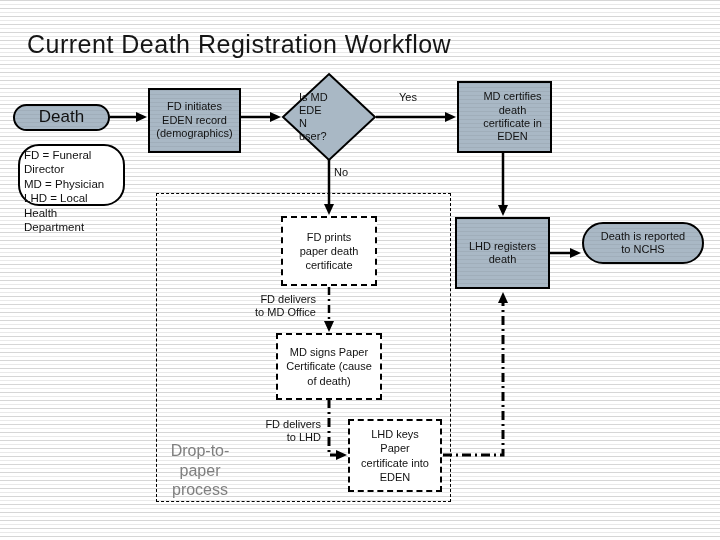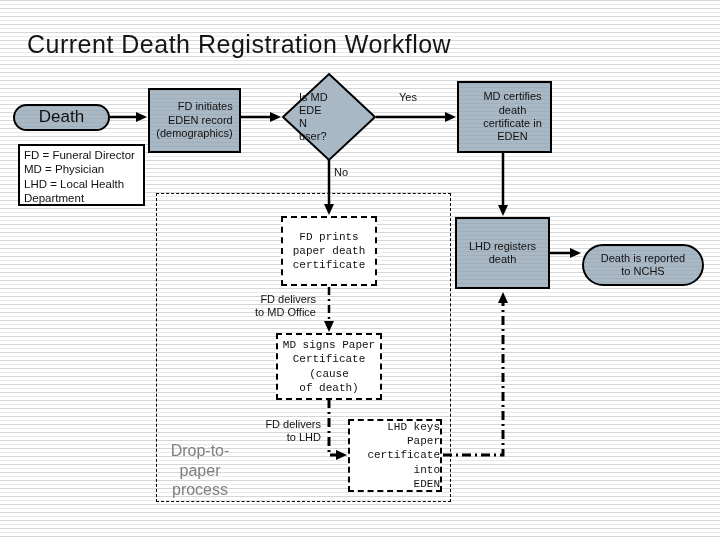--- a/index.html
+++ b/index.html
@@ -22,21 +22,21 @@
     background-image:repeating-linear-gradient(180deg,rgba(0,0,0,.055) 0,rgba(0,0,0,.055) 1px,transparent 1px,transparent 4px);
     border:2px solid #000;
     display:flex;align-items:center;justify-content:center;text-align:center;
     font-size:11px;line-height:1.22;
   }
   .oval{border-radius:14px;}
   .bigoval{border-radius:22px;}
   .dashbox{
     background:#fff;border:2px dashed #000;
     display:flex;align-items:center;justify-content:center;text-align:center;
-    font-size:11px;line-height:1.28;font-family:Liberation Mono, monospace;
+    font-size:11px;line-height:1.28;
   }
   .outer-region{border:1.5px dashed #000;background:transparent;}
   .legend{
     background:#fff;border:2px solid #000;
     font-size:11.5px;line-height:1.26;padding:2px 0 0 4px;text-align:left;
   }
   .lbl{font-size:11px;line-height:1.2;text-align:right;}
   .muted{color:#7f7f7f;font-size:16px;line-height:1.22;text-align:center;}
   .death-text{font-size:17px;}
   svg.connectors{left:0;top:0;pointer-events:none;}
@@ -73,39 +73,39 @@
     <polygon points="329,332 324,321 334,321"></polygon>
     <polygon points="347,455 336,450 336,460"></polygon>
     <polygon points="503,292 498,303 508,303"></polygon>
   </g>
 
   <polygon points="329,74 375,117 329,160 283,117" fill="#a9b8c5" stroke="#000" stroke-width="2"></polygon>
 </svg>
 
 <div class="abs shape oval death-text" style="left:13px;top:104px;width:97px;height:27px;">Death</div>
 
-<div class="abs legend" style="left:18px;top:144px;width:127px;height:62px;">FD = Funeral Director<br>MD = Physician<br>LHD = Local Health<br>Department</div>
+<div class="abs legend" style="left:18px;top:144px;width:107px;height:62px;border-radius:21px;">FD = Funeral Director<br>MD = Physician<br>LHD = Local Health<br>Department</div>
 
-<div class="abs shape" style="left:148px;top:88px;width:93px;height:65px;text-align:right;">FD initiates<br>EDEN record<br>(demographics)</div>
+<div class="abs shape" style="left:148px;top:88px;width:93px;height:65px;">FD initiates<br>EDEN record<br>(demographics)</div>
 
 <div class="abs diamond-text" style="left:299px;top:91px;width:60px;">Is MD<br>EDE<br>N<br>user?</div>
 
 <div class="abs lbl" style="left:375px;top:91px;width:42px;">Yes</div>
 
 <div class="abs lbl" style="left:334px;top:166px;width:30px;text-align:left;">No</div>
 
 <div class="abs shape" style="left:457px;top:81px;width:95px;height:72px;padding-left:16px;">MD certifies<br>death<br>certificate in<br>EDEN</div>
 
 <div class="abs shape" style="left:455px;top:217px;width:95px;height:72px;">LHD registers<br>death</div>
 
-<div class="abs shape bigoval" style="left:582px;top:244px;width:122px;height:42px;">Death is reported<br>to NCHS</div>
+<div class="abs shape bigoval" style="left:582px;top:222px;width:122px;height:42px;">Death is reported<br>to NCHS</div>
 
 <div class="abs dashbox" style="left:281px;top:216px;width:96px;height:70px;">FD prints<br>paper death<br>certificate</div>
 
 <div class="abs lbl" style="left:236px;top:293px;width:80px;">FD delivers<br>to MD Office</div>
 
 <div class="abs dashbox" style="left:276px;top:333px;width:106px;height:67px;">MD signs Paper<br>Certificate (cause<br>of death)</div>
 
 <div class="abs lbl" style="left:243px;top:418px;width:78px;">FD delivers<br>to LHD</div>
 
-<div class="abs dashbox" style="left:348px;top:419px;width:94px;height:73px;text-align:right;">LHD keys<br>Paper<br>certificate into<br>EDEN</div>
+<div class="abs dashbox" style="left:348px;top:419px;width:94px;height:73px;">LHD keys<br>Paper<br>certificate into<br>EDEN</div>
 
 <div class="abs muted" style="left:162px;top:441px;width:76px;">Drop-to-<br>paper<br>process</div>
 
 </body></html>

